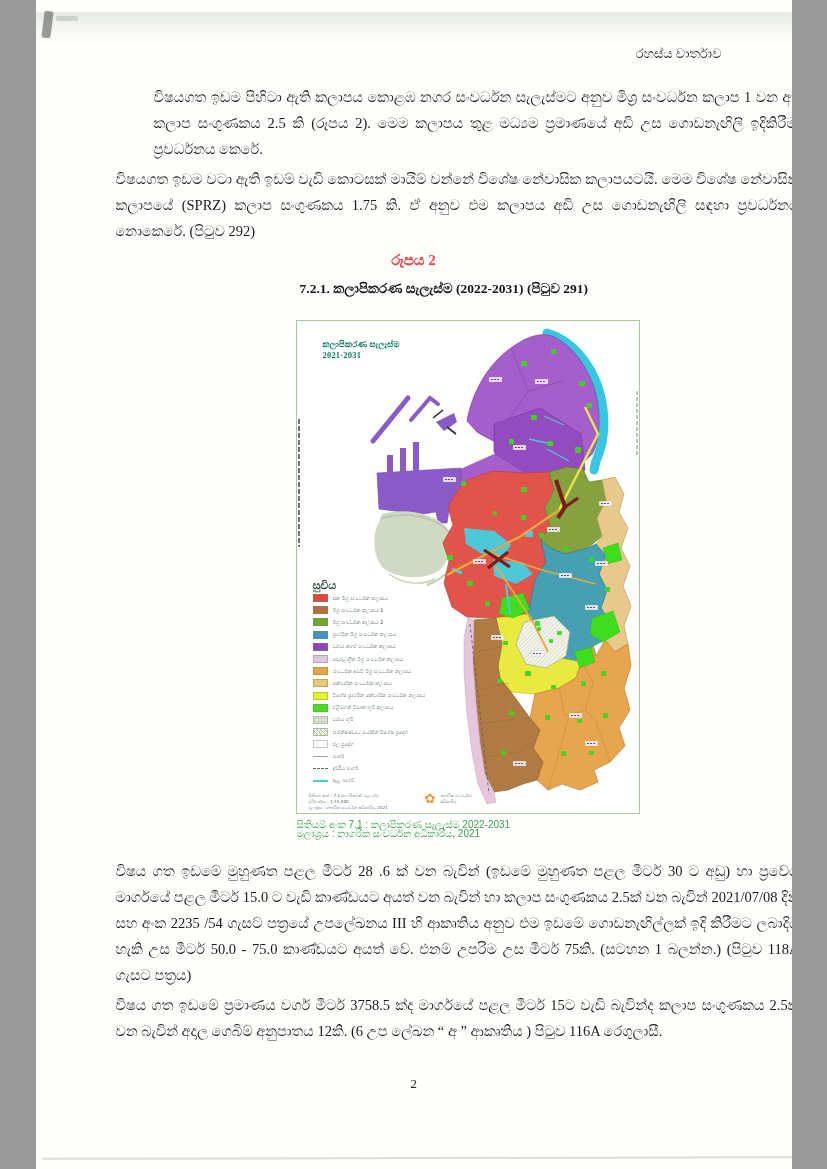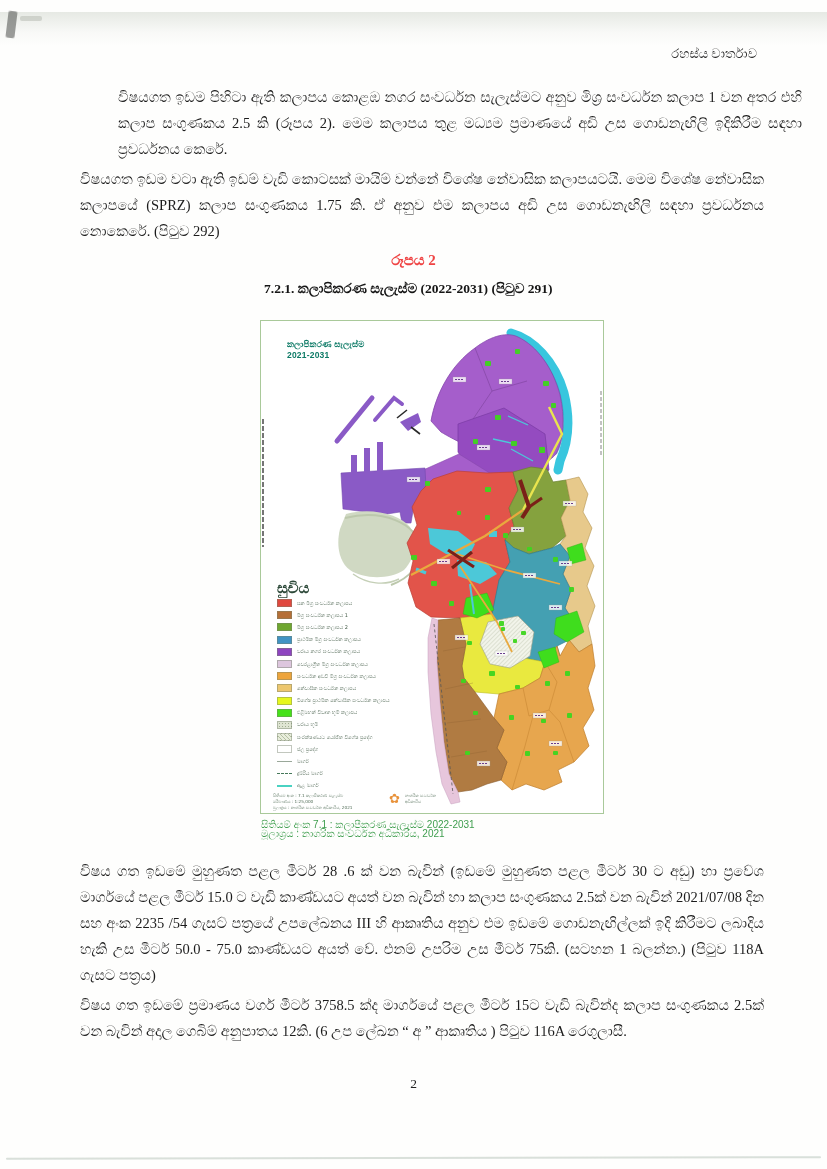--- a/index.html
+++ b/index.html
@@ -1,17 +1,17 @@
 <!DOCTYPE html>
 <html><head>
 <meta charset="utf-8">
 <style>
   html,body { margin:0; padding:0; background:#9a9a9a; }
   .page {
-    position:relative; width:827px; height:1169px; margin:0 auto;
+    position:relative; width:756px; height:1169px; margin:0 auto;
     background:#fefefd; overflow:hidden;
     font-family:"Liberation Serif", serif; color:#1c1c1c;
   }
   
   .scan-band { position:absolute; left:0; top:12px; width:100%; height:34px;
     background:linear-gradient(to bottom, rgba(222,226,219,0.75), rgba(238,240,236,0.35) 60%, rgba(255,255,255,0));
   }
   .scan-smudge { position:absolute; left:7px; top:11px; width:9px; height:27px;
     background:#4d4f4c; opacity:.55; border-radius:2px; transform:rotate(7deg); filter:blur(0.4px); }
   .scan-smudge2 { position:absolute; left:20px; top:16px; width:22px; height:5px;
@@ -29,27 +29,27 @@
   .p4 { top:992px; }
 
   .fig-heading { position:absolute; left:0; top:252px; width:100%; text-align:center;
     font-weight:bold; font-size:15px; color:#ef4444; }
   .fig-subheading { position:absolute; left:256px; top:281px; font-weight:bold;
     font-size:13.5px; color:#151515;margin-left:8px; }
 
   
   .map-figure { position:absolute; left:260px; top:320px; width:344px; height:494px;
     background:#ffffff; border:1px solid #a9c99a; box-sizing:border-box; }
-  .map-title { position:absolute; left:26px; top:18px; font-family:Liberation Sans, sans-serif;
+  .map-title { position:absolute; left:26px; top:18px; font-family:Liberation Serif, serif;
     font-weight:bold; font-size:8.5px; line-height:11px; color:#0d7a66; letter-spacing:.2px; }
   .map-svg { position:absolute; left:0; top:0; }
 
   .map-legend { position:absolute; left:16px; top:258px; width:150px;
     font-family:"DejaVu Sans", sans-serif; }
-  .leg-title { font-size:15px; font-weight:bold; color:#2e4a3a; }
+  .leg-title { font-size:11px; font-weight:bold; color:#2e4a3a; }
   .leg-row { display:flex; align-items:center; height:12.2px; }
   .leg-swatch { width:15px; height:8px; flex:0 0 15px; margin-right:5px;
     border:0.5px solid rgba(120,130,110,.45); box-sizing:border-box; }
   .tex-dots { background-image:radial-gradient(#9fae90 0.5px, rgba(0,0,0,0) 0.6px); background-size:3px 3px; }
   .tex-hatch { background-image:repeating-linear-gradient(45deg,#b4c0a2 0 0.6px, rgba(0,0,0,0) 0.6px 2.8px); }
   .leg-line { width:15px; flex:0 0 15px; height:0; margin-right:5px; }
   .leg-label { font-size:5px; color:#49614d; white-space:nowrap; overflow:hidden; max-width:125px; }
 
   .map-source { position:absolute; left:12px; top:472px; font-family:"DejaVu Sans", sans-serif;
     font-size:4.2px; line-height:6px; color:#4f6b55; }

